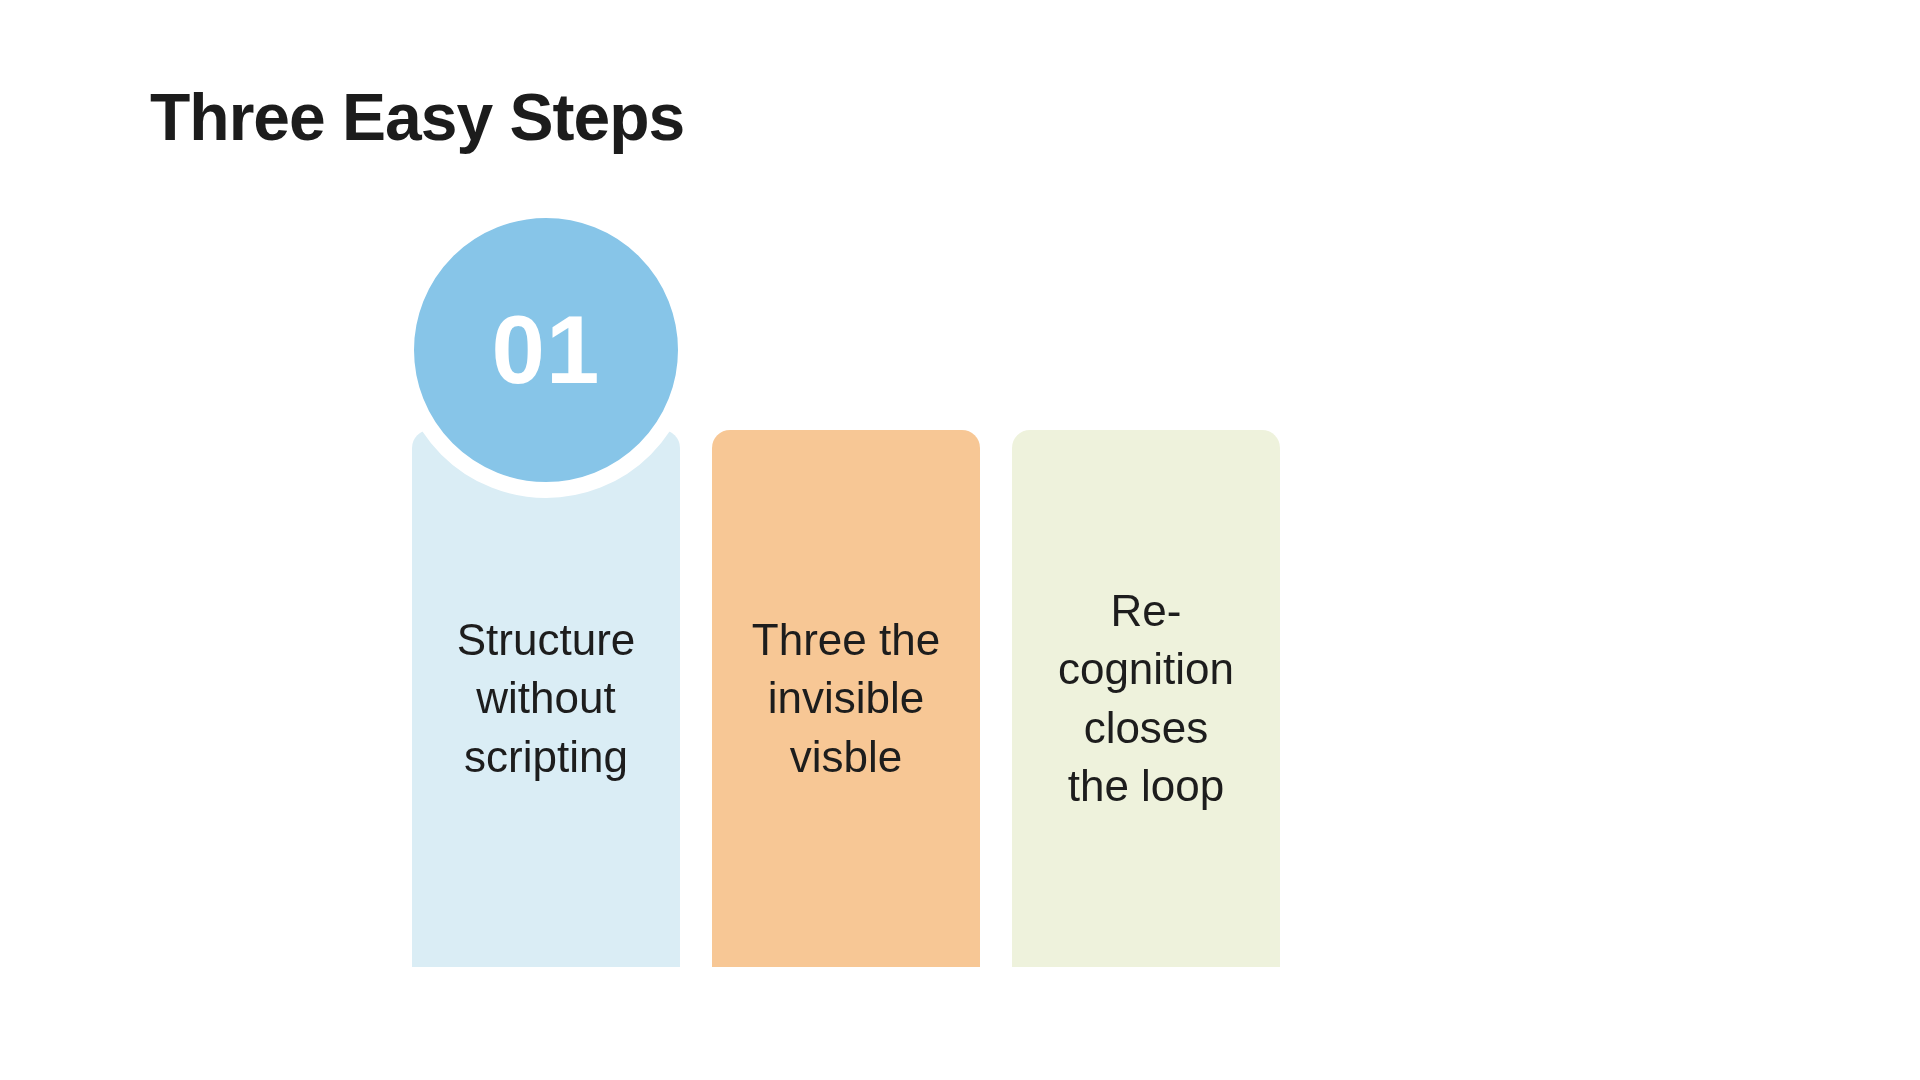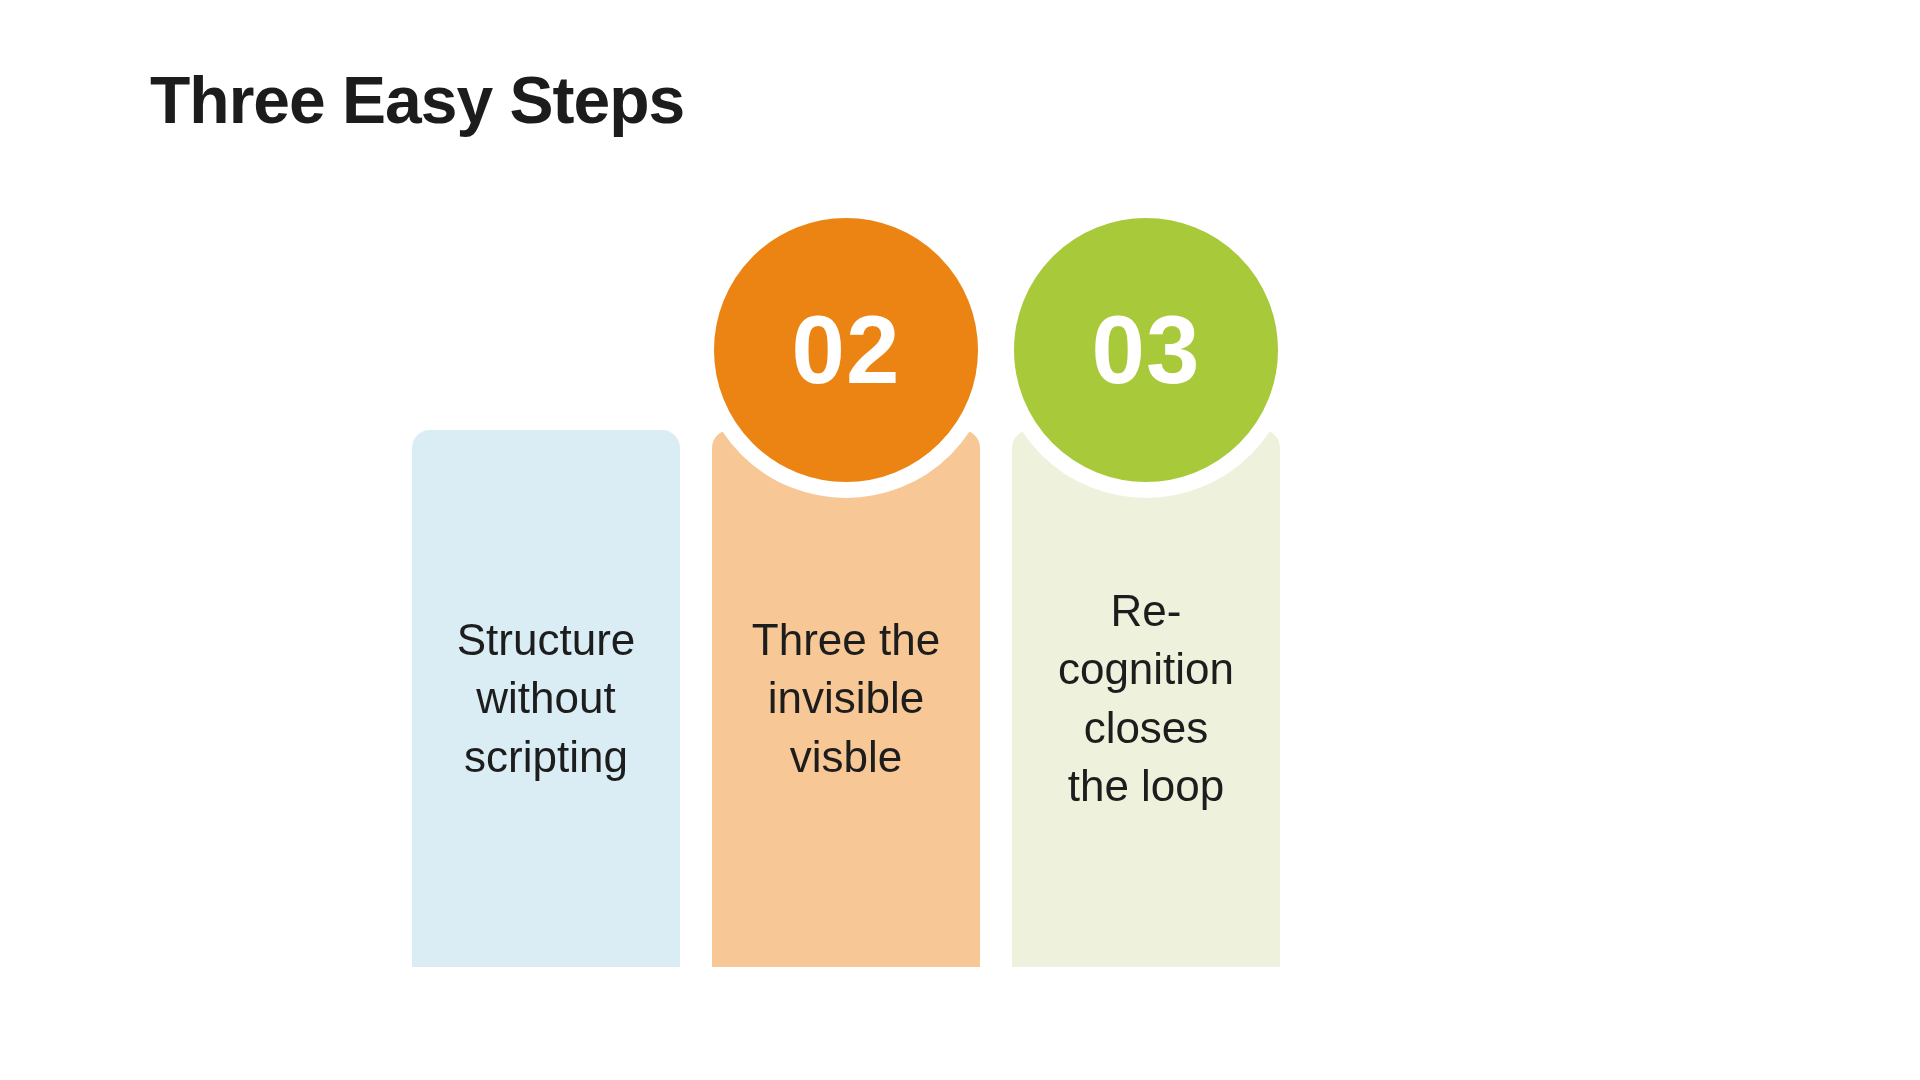--- a/index.html
+++ b/index.html
@@ -11,21 +11,21 @@
     position: relative;
     width: 1920px;
     height: 1080px;
     background: #ffffff;
     overflow: hidden;
     font-family: "Liberation Sans", sans-serif;
   }
   .slide-title {
     position: absolute;
     left: 150px;
-    top: 67px;
+    top: 84px;
     margin: 0;
     font-size: 66px;
     font-weight: 700;
     letter-spacing: -1px;
     color: #1c1c1c;
     line-height: 1;
   }
   .step {
     position: absolute;
     top: 430px;
@@ -94,41 +94,38 @@
   <h1 class="slide-title" style="color: rgb(28, 28, 28);">Three Easy Steps</h1>
 
   <div>
 
     <div class="step step-1" style="--circle-color: #87C5E8; --panel-color: #DAEDF5;">
       <div class="step-panel">
         <div class="step-label">Structure
 without
 scripting</div>
       </div>
+      <div class="step-circle">
+        <span class="step-number">01</span>
+      </div>
     </div>
 
     <div class="step step-2" style="--circle-color: #EC8413; --panel-color: #F7C795;">
       <div class="step-panel">
         <div class="step-label">Three the
 invisible
 visble</div>
-      </div>
-      <div class="step-circle">
-        <span class="step-number">02</span>
       </div>
     </div>
 
     <div class="step step-3" style="--circle-color: #A8C93A; --panel-color: #EEF2DC;">
       <div class="step-panel">
         <div class="step-label">Re-
 cognition
 closes
 the loop</div>
       </div>
-      <div class="step-circle">
-        <span class="step-number">03</span>
-      </div>
     </div>
 
   </div>
 
 
 </div>
 
 </body></html>

